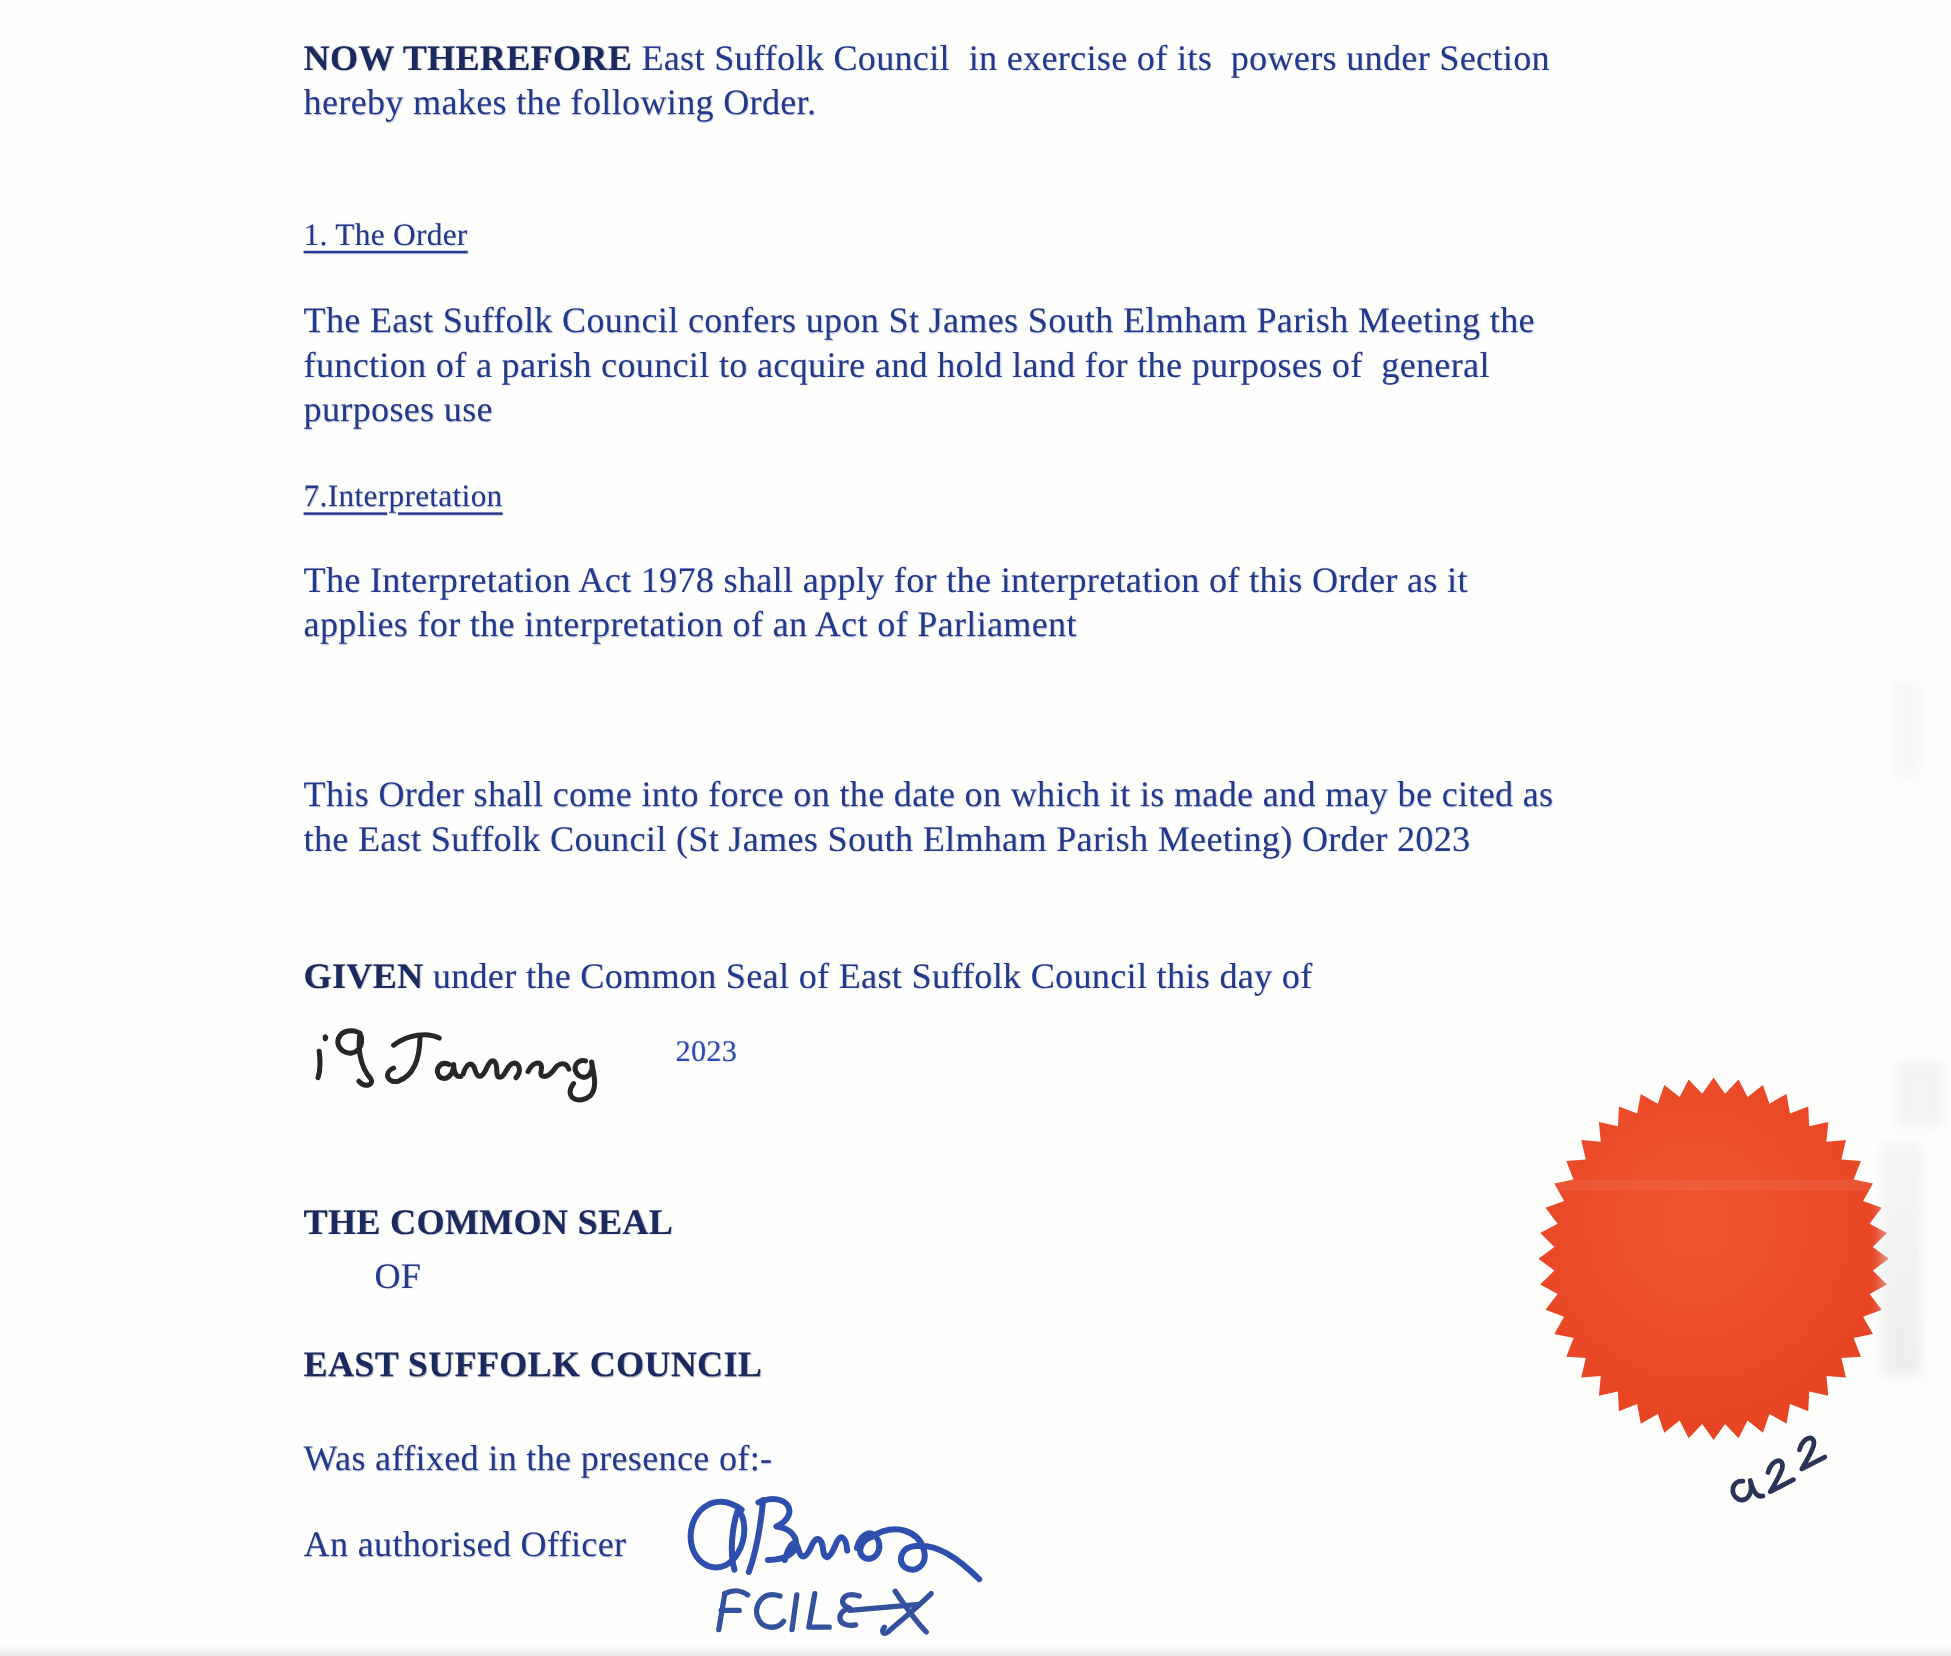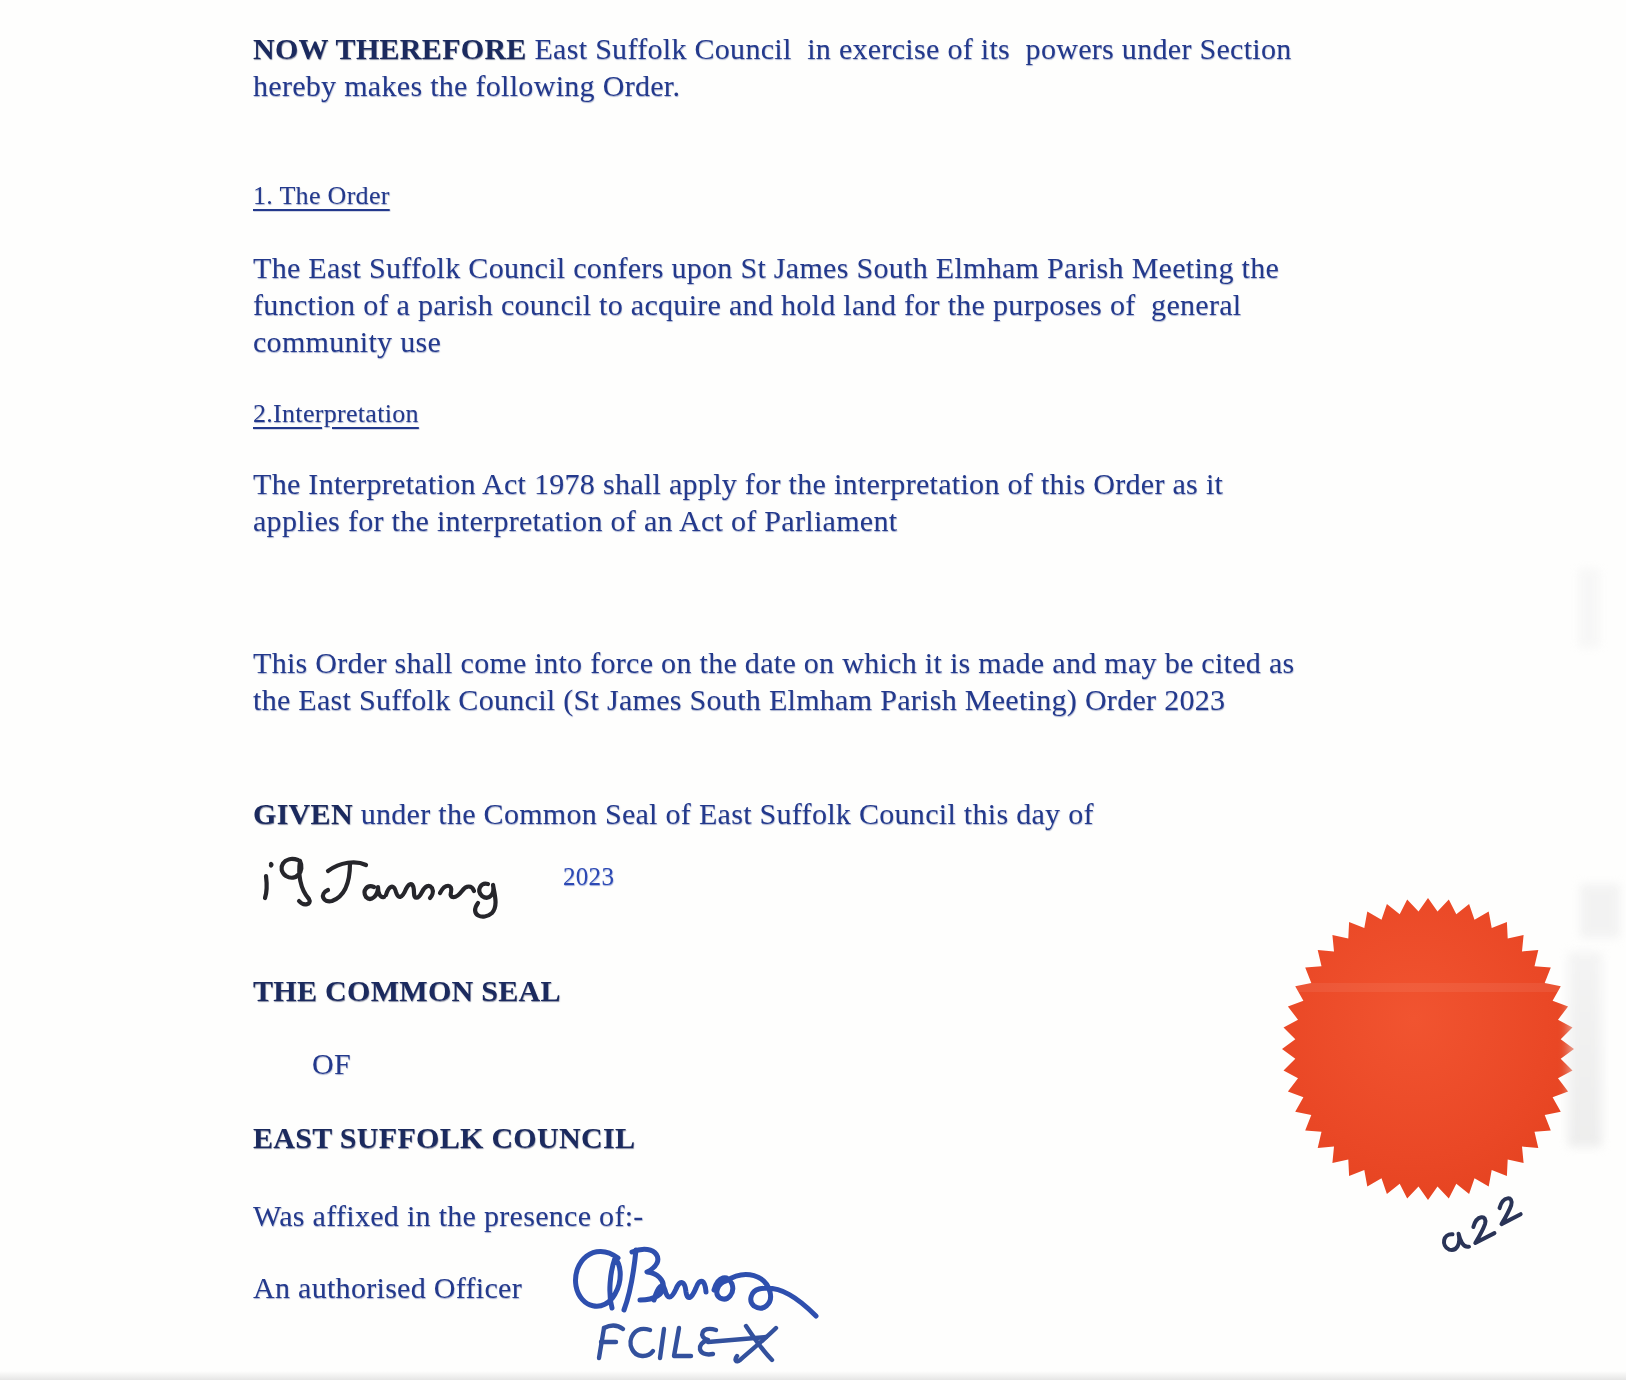--- a/index.html
+++ b/index.html
@@ -67,24 +67,24 @@
 
   <section class="para" style="top:30px">
     <div class="line"><span class="lead">NOW THEREFORE</span><span> East Suffolk Council  in exercise of its  powers under Section</span></div>
     <div class="line">hereby makes the following Order.</div>
   </section>
 
   <h2 class="heading" style="top:177px">1. The Order</h2>
   <section class="para" style="top:249px">
     <div class="line">The East Suffolk Council confers upon St James South Elmham Parish Meeting the</div>
     <div class="line">function of a parish council to acquire and hold land for the purposes of  general</div>
-    <div class="line">community use</div>
+    <div class="line">purposes use</div>
   </section>
 
-  <h2 class="heading" style="top:395px">2.Interpretation</h2>
+  <h2 class="heading" style="top:395px">7.Interpretation</h2>
   <section class="para" style="top:465px">
     <div class="line">The Interpretation Act 1978 shall apply for the interpretation of this Order as it</div>
     <div class="line">applies for the interpretation of an Act of Parliament</div>
   </section>
 
   <section class="para" style="top:644px">
     <div class="line">This Order shall come into force on the date on which it is made and may be cited as</div>
     <div class="line">the East Suffolk Council (St James South Elmham Parish Meeting) Order 2023</div>
   </section>
 
@@ -101,21 +101,21 @@
       <path d="M98 23 C98 39 94 56 80 61 C71 63 67 54 76 50"></path>
       <path d="M122 47 C115 44 110 51 114 57 C119 62 126 56 126 47 C126 53 128 58 132 57"></path>
       <path d="M134 55 C137 45 142 44 144 52 C146 59 150 59 154 49 C158 41 162 43 162 53 C162 59 166 60 170 52 C173 46 177 44 180 48 C182 52 180 56 178 58"></path>
       <path d="M188 53 C193 43 201 44 199 52 C197 59 204 59 210 51 C214 45 220 45 222 51"></path>
       <path d="M236 44 C229 42 224 50 230 56 C237 61 243 54 241 45 C243 56 246 66 240 73 C231 81 217 75 226 63"></path>
     </g>
   </svg>
 
   <div class="year" style="left:563px;top:858px">2023</div>
 
-  <p class="boldline" style="top:972px">THE COMMON SEAL</p>
+  <p class="boldline" style="top:1000px">THE COMMON SEAL</p>
   <p class="plainline" style="left:312px;top:1045px">OF</p>
   <p class="boldline" style="top:1119px">EAST SUFFOLK COUNCIL</p>
   <p class="plainline" style="top:1197px">Was affixed in the presence of:-</p>
   <p class="plainline" style="top:1269px">An authorised Officer</p>
 
   <svg class="abs" style="left:560px;top:1238px" width="268" height="95" viewBox="0 0 268 95" role="img" aria-label="signature">
     <g class="ink" stroke="#2e4fae" stroke-width="5">
       <path d="M58 20 C34 2 12 24 16 48 C20 70 44 76 55 56 C62 44 62 28 55 20 C50 34 48 56 52 70"></path>
       <path d="M76 12 C74 32 70 56 64 72"></path>
       <path d="M72 14 C96 4 108 24 87 34 C108 36 112 62 80 62"></path>

